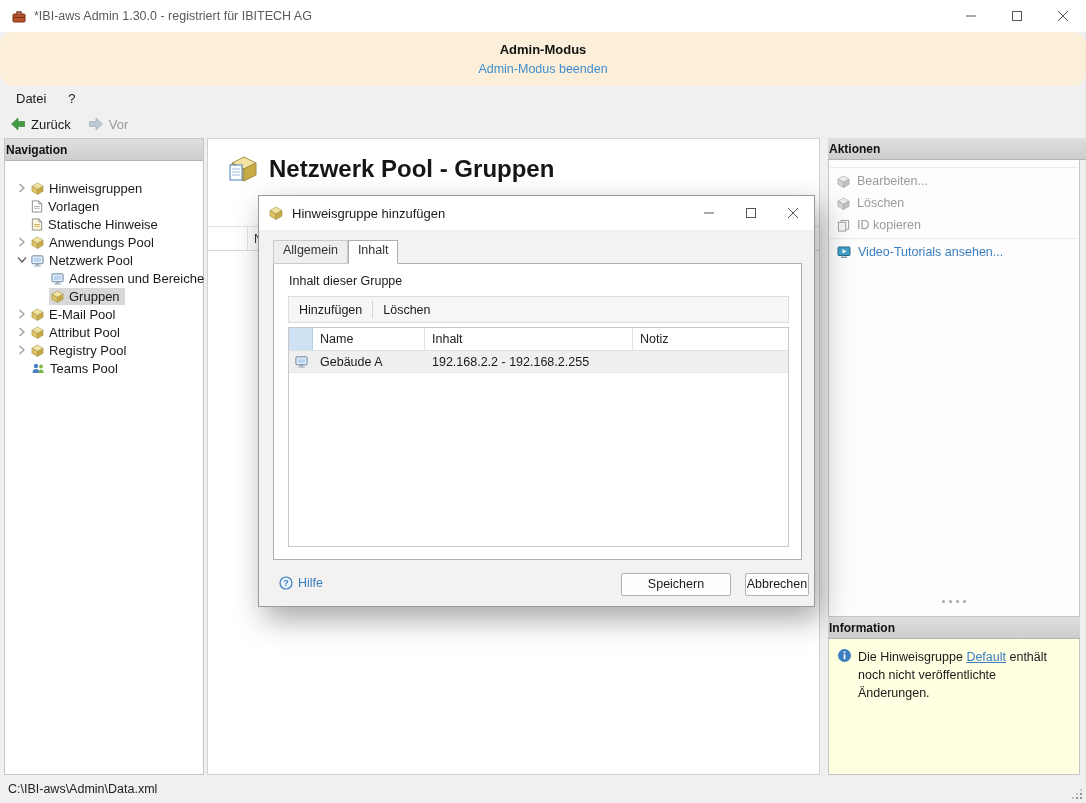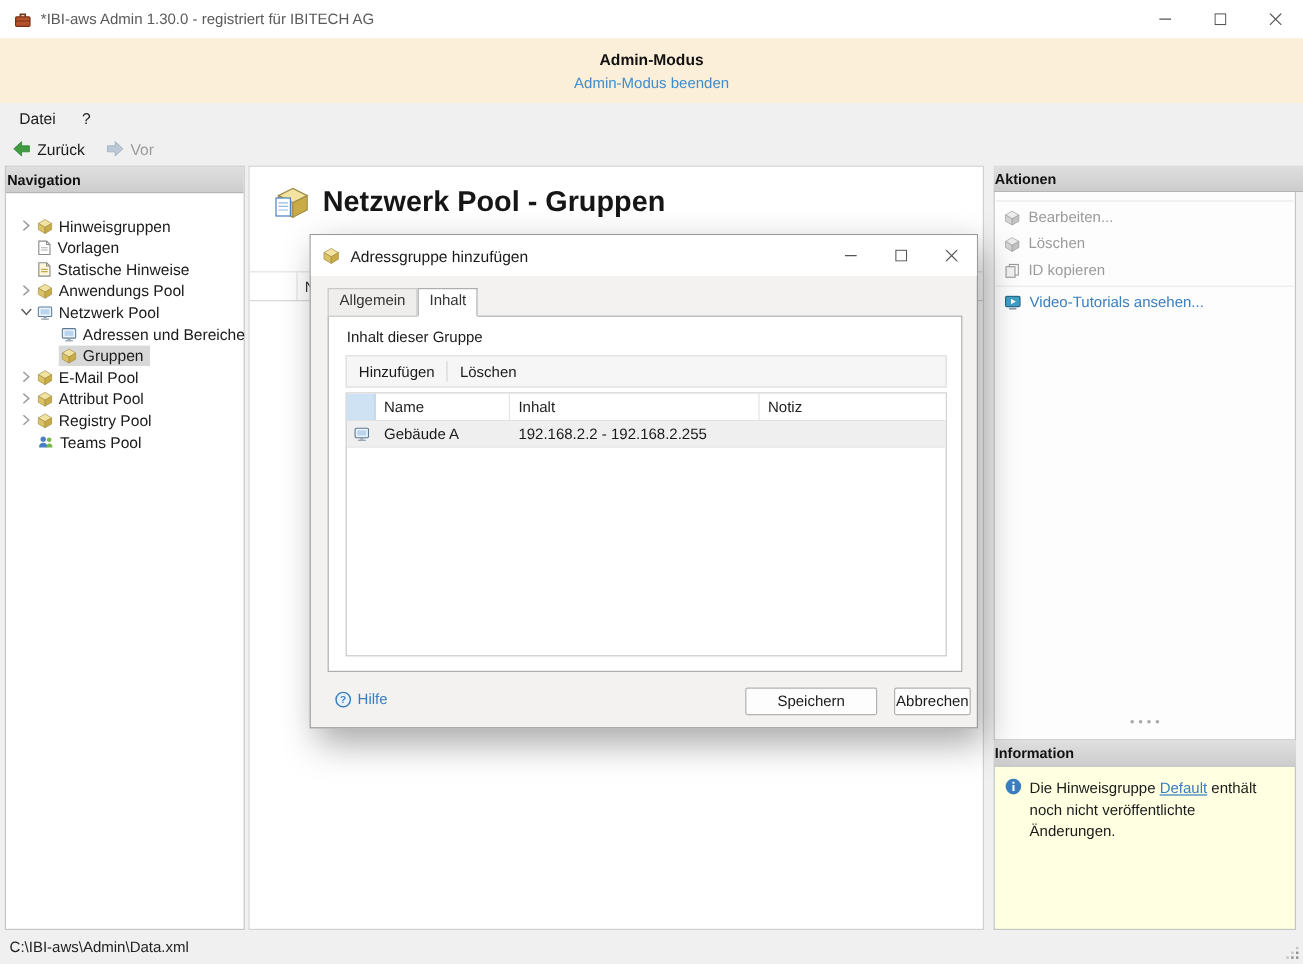--- a/index.html
+++ b/index.html
@@ -10,21 +10,21 @@
 
   
   .titlebar { position:absolute; left:0; top:0; width:1086px; height:32px; background:#fff;
               display:flex; align-items:center; }
   .app-icon { margin:0 8px 0 12px; }
   .title-text { color:#5a5a5a; font-size:12.5px; }
   .win-controls { margin-left:auto; display:flex; height:100%; }
   .wbtn { width:46px; height:100%; display:flex; align-items:center; justify-content:center; cursor:pointer; }
 
   
-  .banner { position:absolute; left:0; top:32px; width:1086px; height:54px; background:#fcefd9; text-align:center; }
+  .banner { position:absolute; left:0; top:32px; width:1086px; height:54px; background:#fcefd9; text-align:center;border-radius:14px; }
   .banner-title { font-weight:bold; padding-top:10px; font-size:13px; color:#111; }
   .banner-link { color:#3f8dcc; display:inline-block; margin-top:5px; cursor:pointer; font-size:12.5px; }
 
   
   .menubar { position:absolute; left:0; top:86px; width:1086px; height:24px; display:flex; align-items:center; }
   .menu-item { padding:3px 11px; cursor:pointer; }
   .menu-item:first-child { margin-left:5px; }
   .toolbar { position:absolute; left:0; top:110px; width:1086px; height:28px; display:flex; align-items:center; }
   .tool-btn { display:flex; gap:5px; padding:2px 7px; margin-left:3px; cursor:pointer; }
   .tool-btn.disabled { color:#9a9a9a; }
@@ -465,21 +465,21 @@
 
 <div class="dialog">
   <div class="dlg-titlebar">
     <span class="dlg-icon">
         <svg width="14" height="14" viewBox="0 0 14 14">
           <polygon points="7,1 13,4.5 7,8 1,4.5" fill="#f3e3a1" stroke="#a08f4a" stroke-width="0.6"></polygon>
           <polygon points="1,4.5 7,8 7,13.5 1,10" fill="#ddc263" stroke="#a08f4a" stroke-width="0.6"></polygon>
           <polygon points="13,4.5 7,8 7,13.5 13,10" fill="#c9ab45" stroke="#a08f4a" stroke-width="0.6"></polygon>
         </svg>
       </span>
-    <span class="dlg-title">Adressgruppe hinzufügen</span>
+    <span class="dlg-title">Hinweisgruppe hinzufügen</span>
     <div class="dlg-controls">
       <div class="wbtn">
           <svg width="10" height="10">
             <line x1="0" y1="5" x2="10" y2="5" stroke="#555"></line>
           </svg>
         </div>
       <div class="wbtn">
           <svg width="10" height="10">
             <rect x="0.5" y="0.5" width="9" height="9" fill="none" stroke="#555"></rect>
           </svg>

